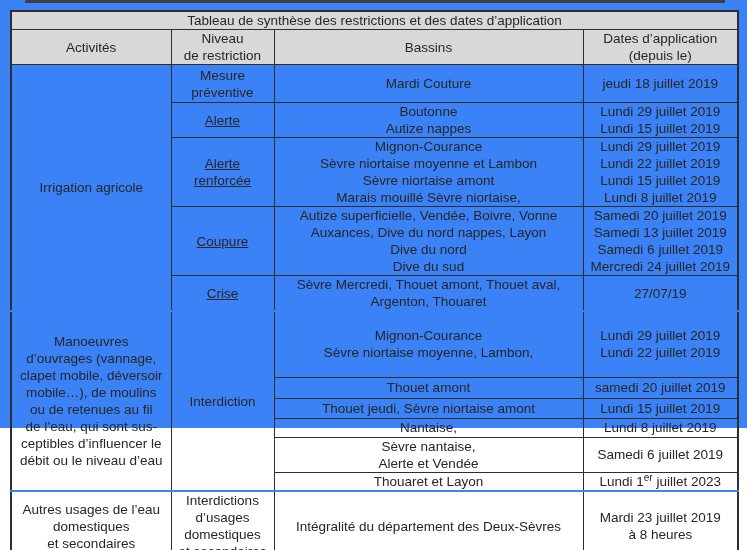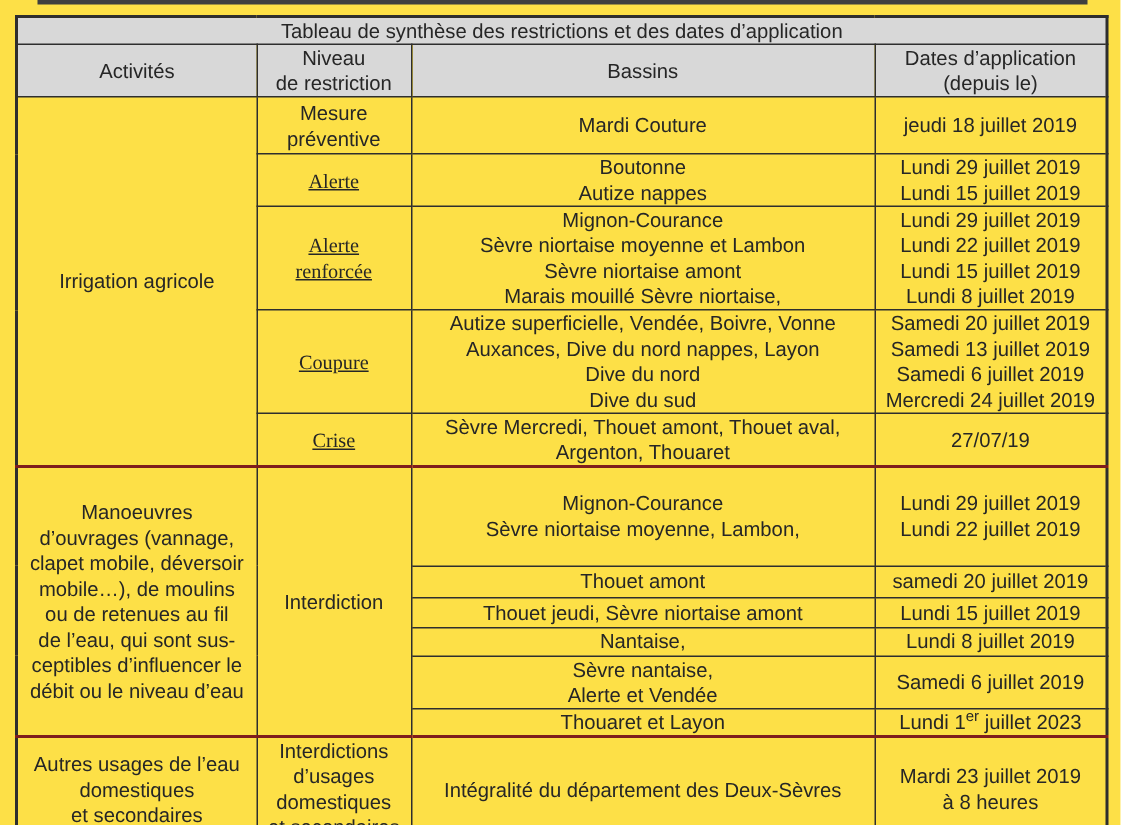--- a/index.html
+++ b/index.html
@@ -7,22 +7,22 @@
     padding: 0;
     background: #ffffff;
     width: 747px;
     height: 550px;
     font-family: "Liberation Sans", sans-serif;
     overflow: hidden;
   }
   .page {
     position: relative;
     width: 747px;
-    height: 550px;
-    background: #fde047;
+    height: 428px;
+    background: #3b82f6;
   }
   .top-strip {
     position: absolute;
     left: 25px;
     top: 0;
     width: 700px;
     height: 3px;
     background: #3f3f3f;
   }
   table.restrictions {
@@ -47,22 +47,22 @@
   .pre { white-space: pre-line; }
   tr.title-row td {
     background: #d8d8d8;
     height: 16px;
     font-size: 13.5px;
   }
   tr.head-row td {
     background: #d8d8d8;
     height: 33px;
   }
-  tr.sec td { border-top: 2px solid #7f1d1d; }
-  .u { text-decoration: underline; font-family: Liberation Serif, serif; }
+  tr.sec td { border-top: 2px solid #3b82f6; }
+  .u { text-decoration: underline; }
   sup {
     font-size: 10px;
     line-height: 0;
     vertical-align: super;
   }
 </style>
 </head>
 <body>
 
 <div class="page">

